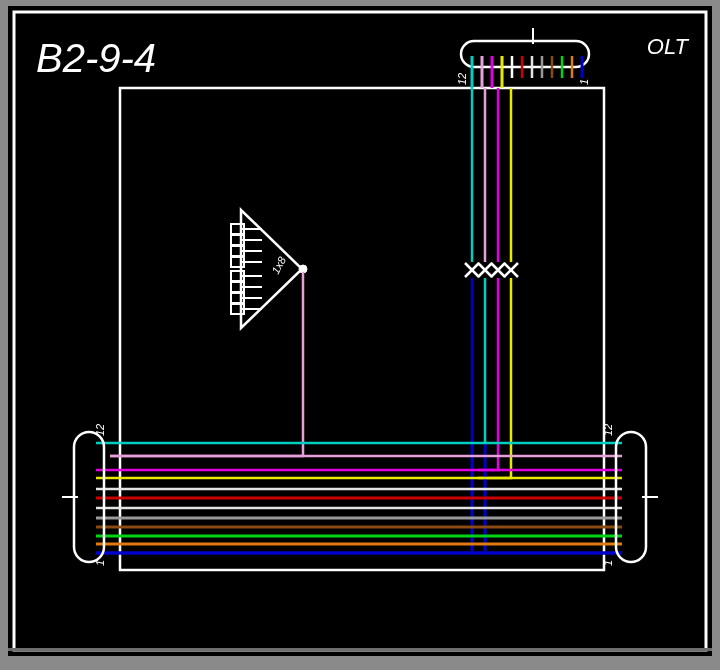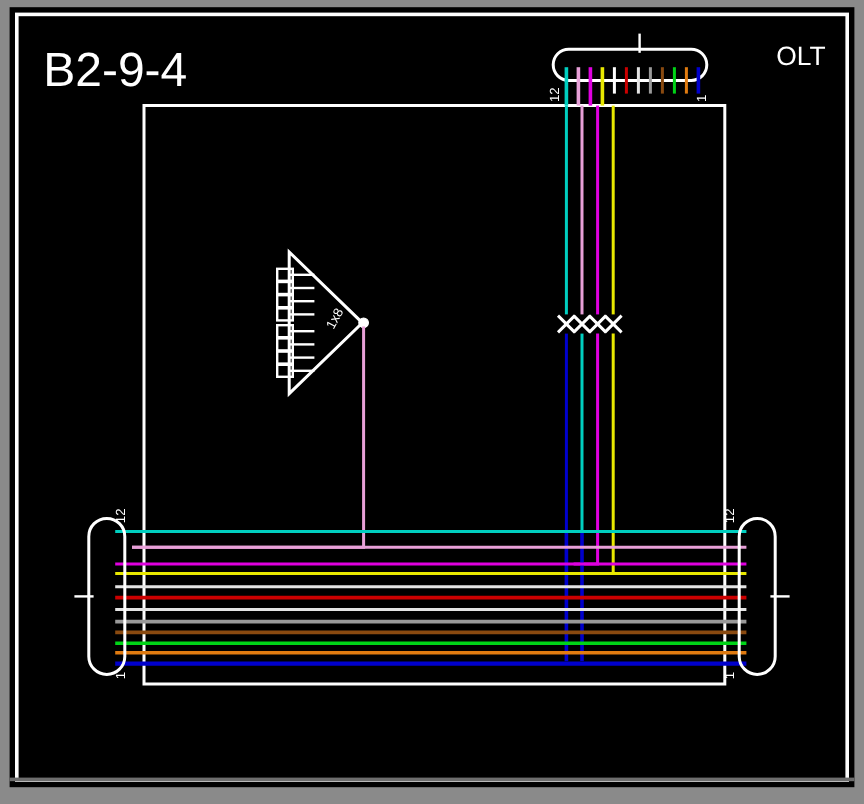--- a/index.html
+++ b/index.html
@@ -11,20 +11,21 @@
     width: 720px;
     height: 670px;
     overflow: hidden;
     font-family: "Liberation Sans", sans-serif;
   }
   #stage {
     position: relative;
     width: 698px;
     height: 670px;
     background: #a16207;
+    font-style: italic;
   }
   #canvas {
     position: absolute;
     left: 0;
     top: 0;
     display: block;
   }
   .ttl {
     font-family: "Liberation Sans", sans-serif;
   }

